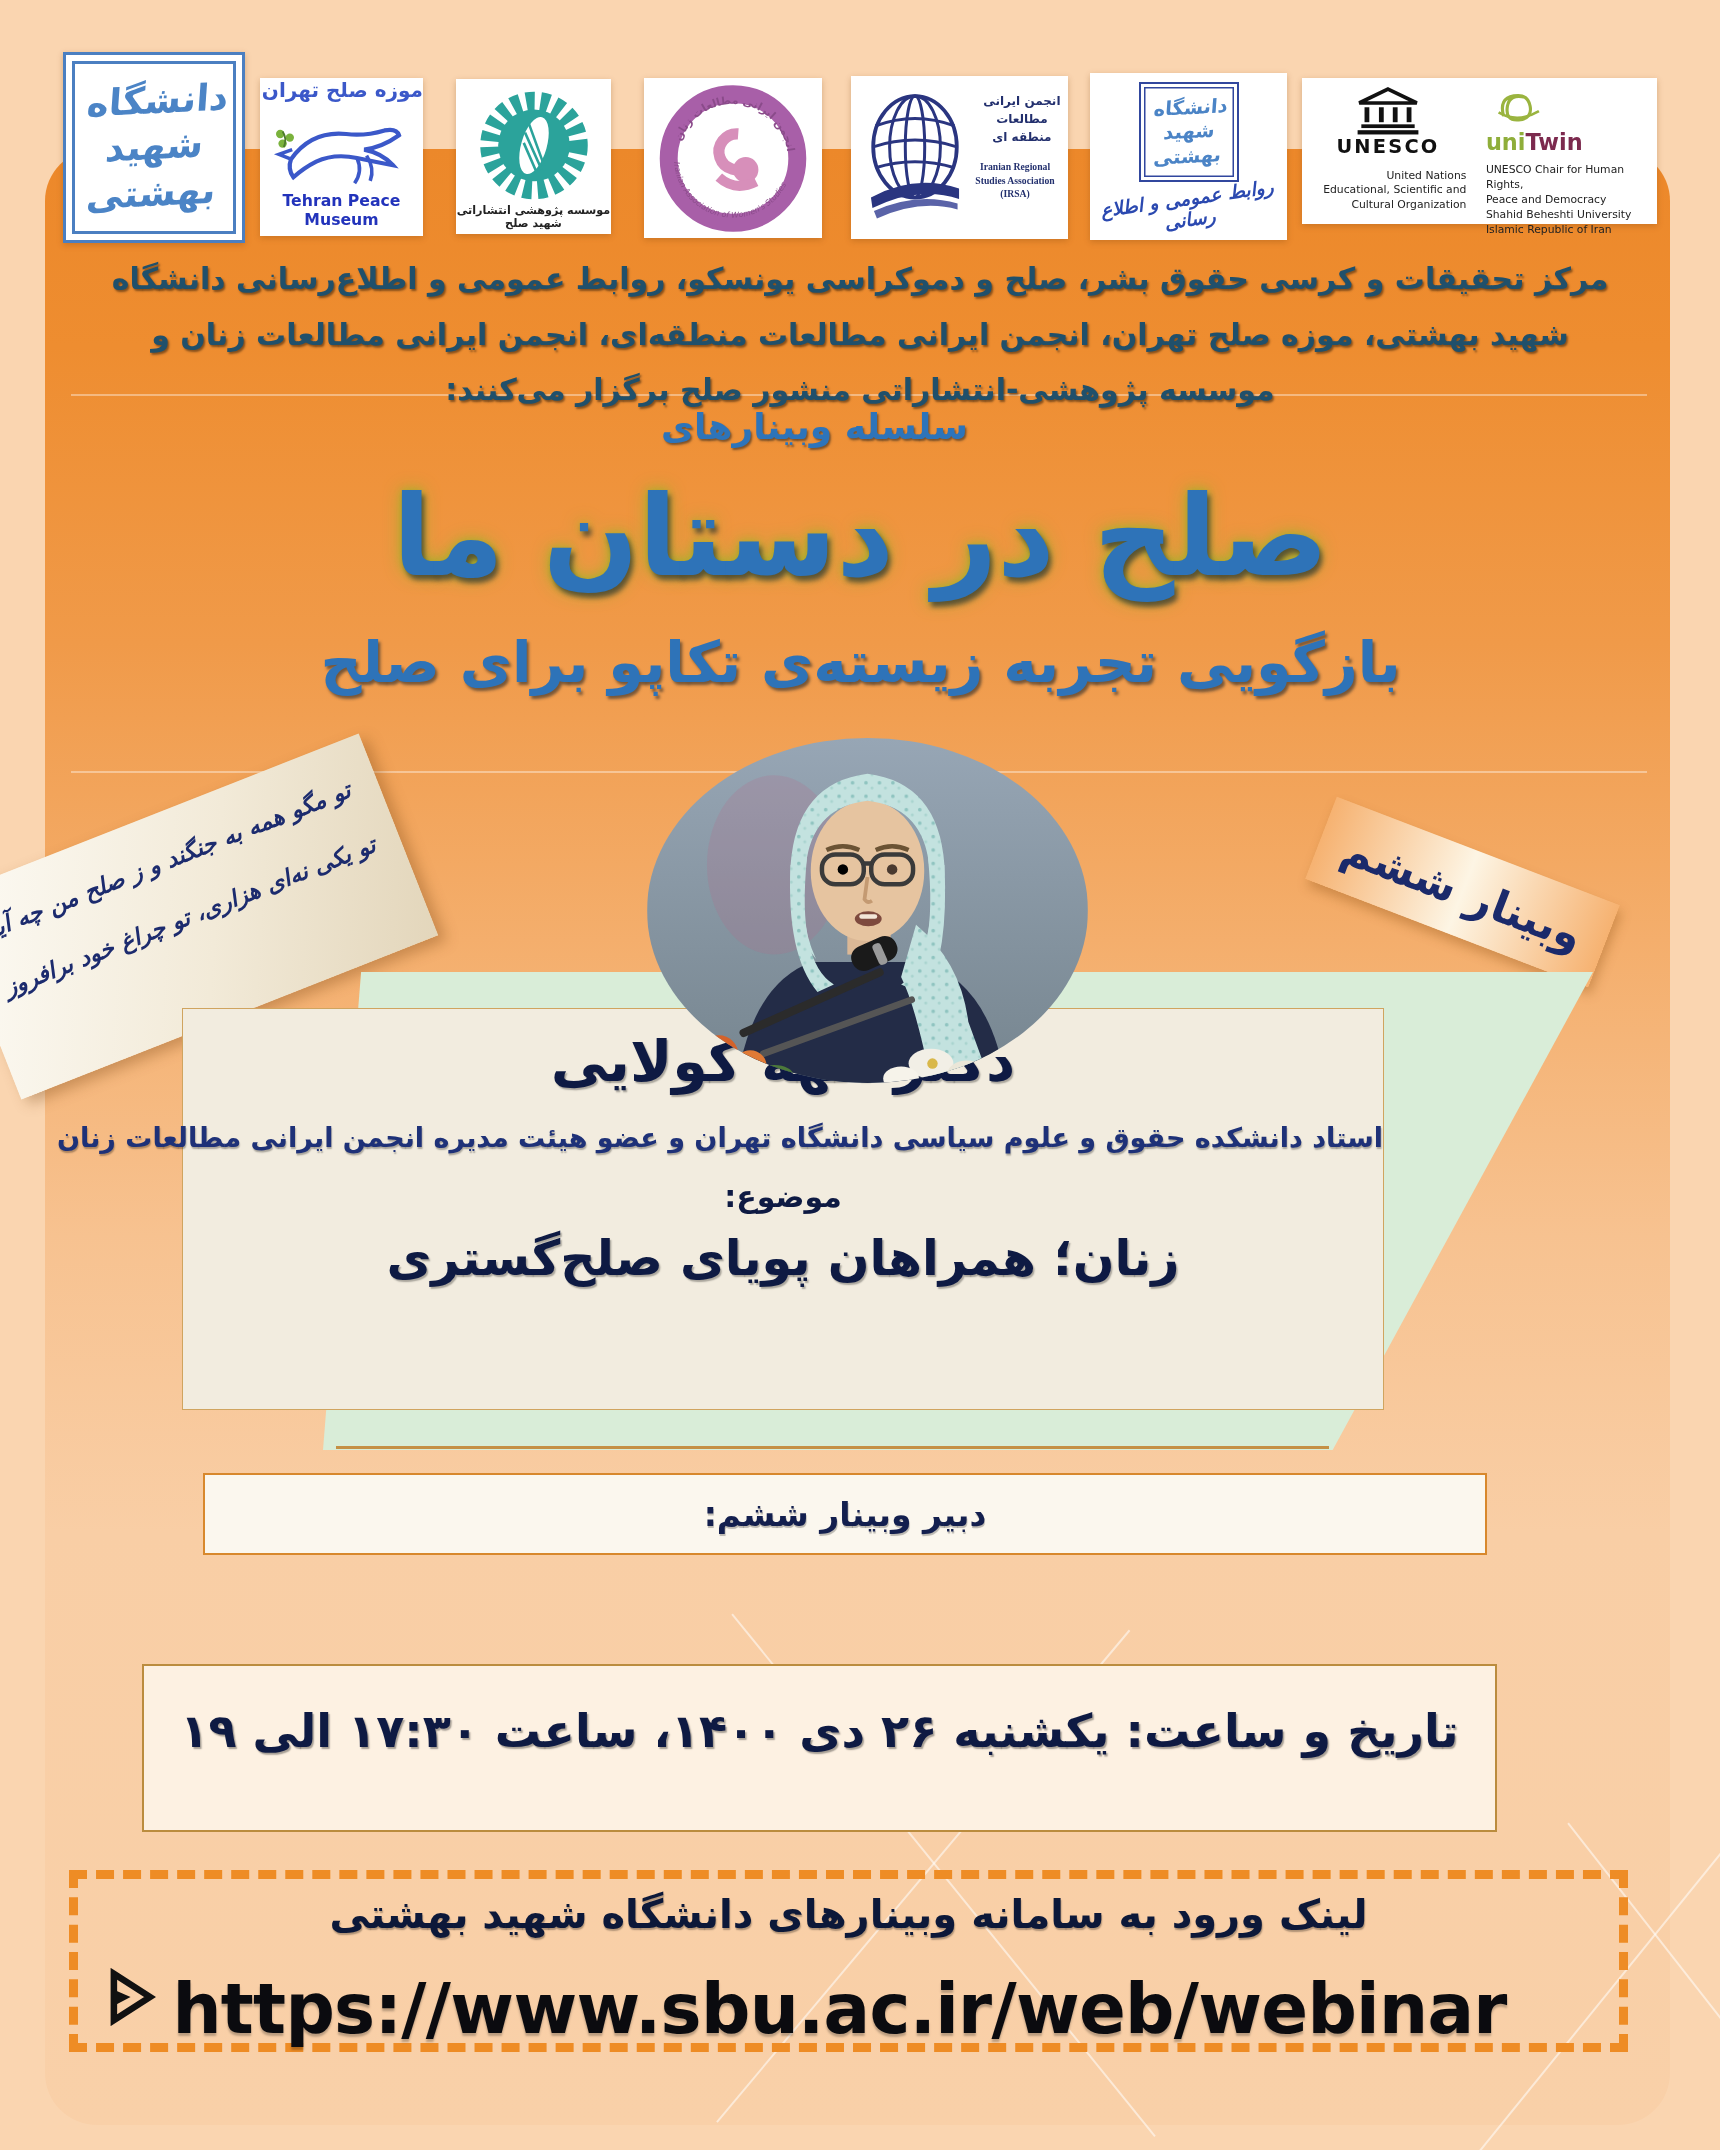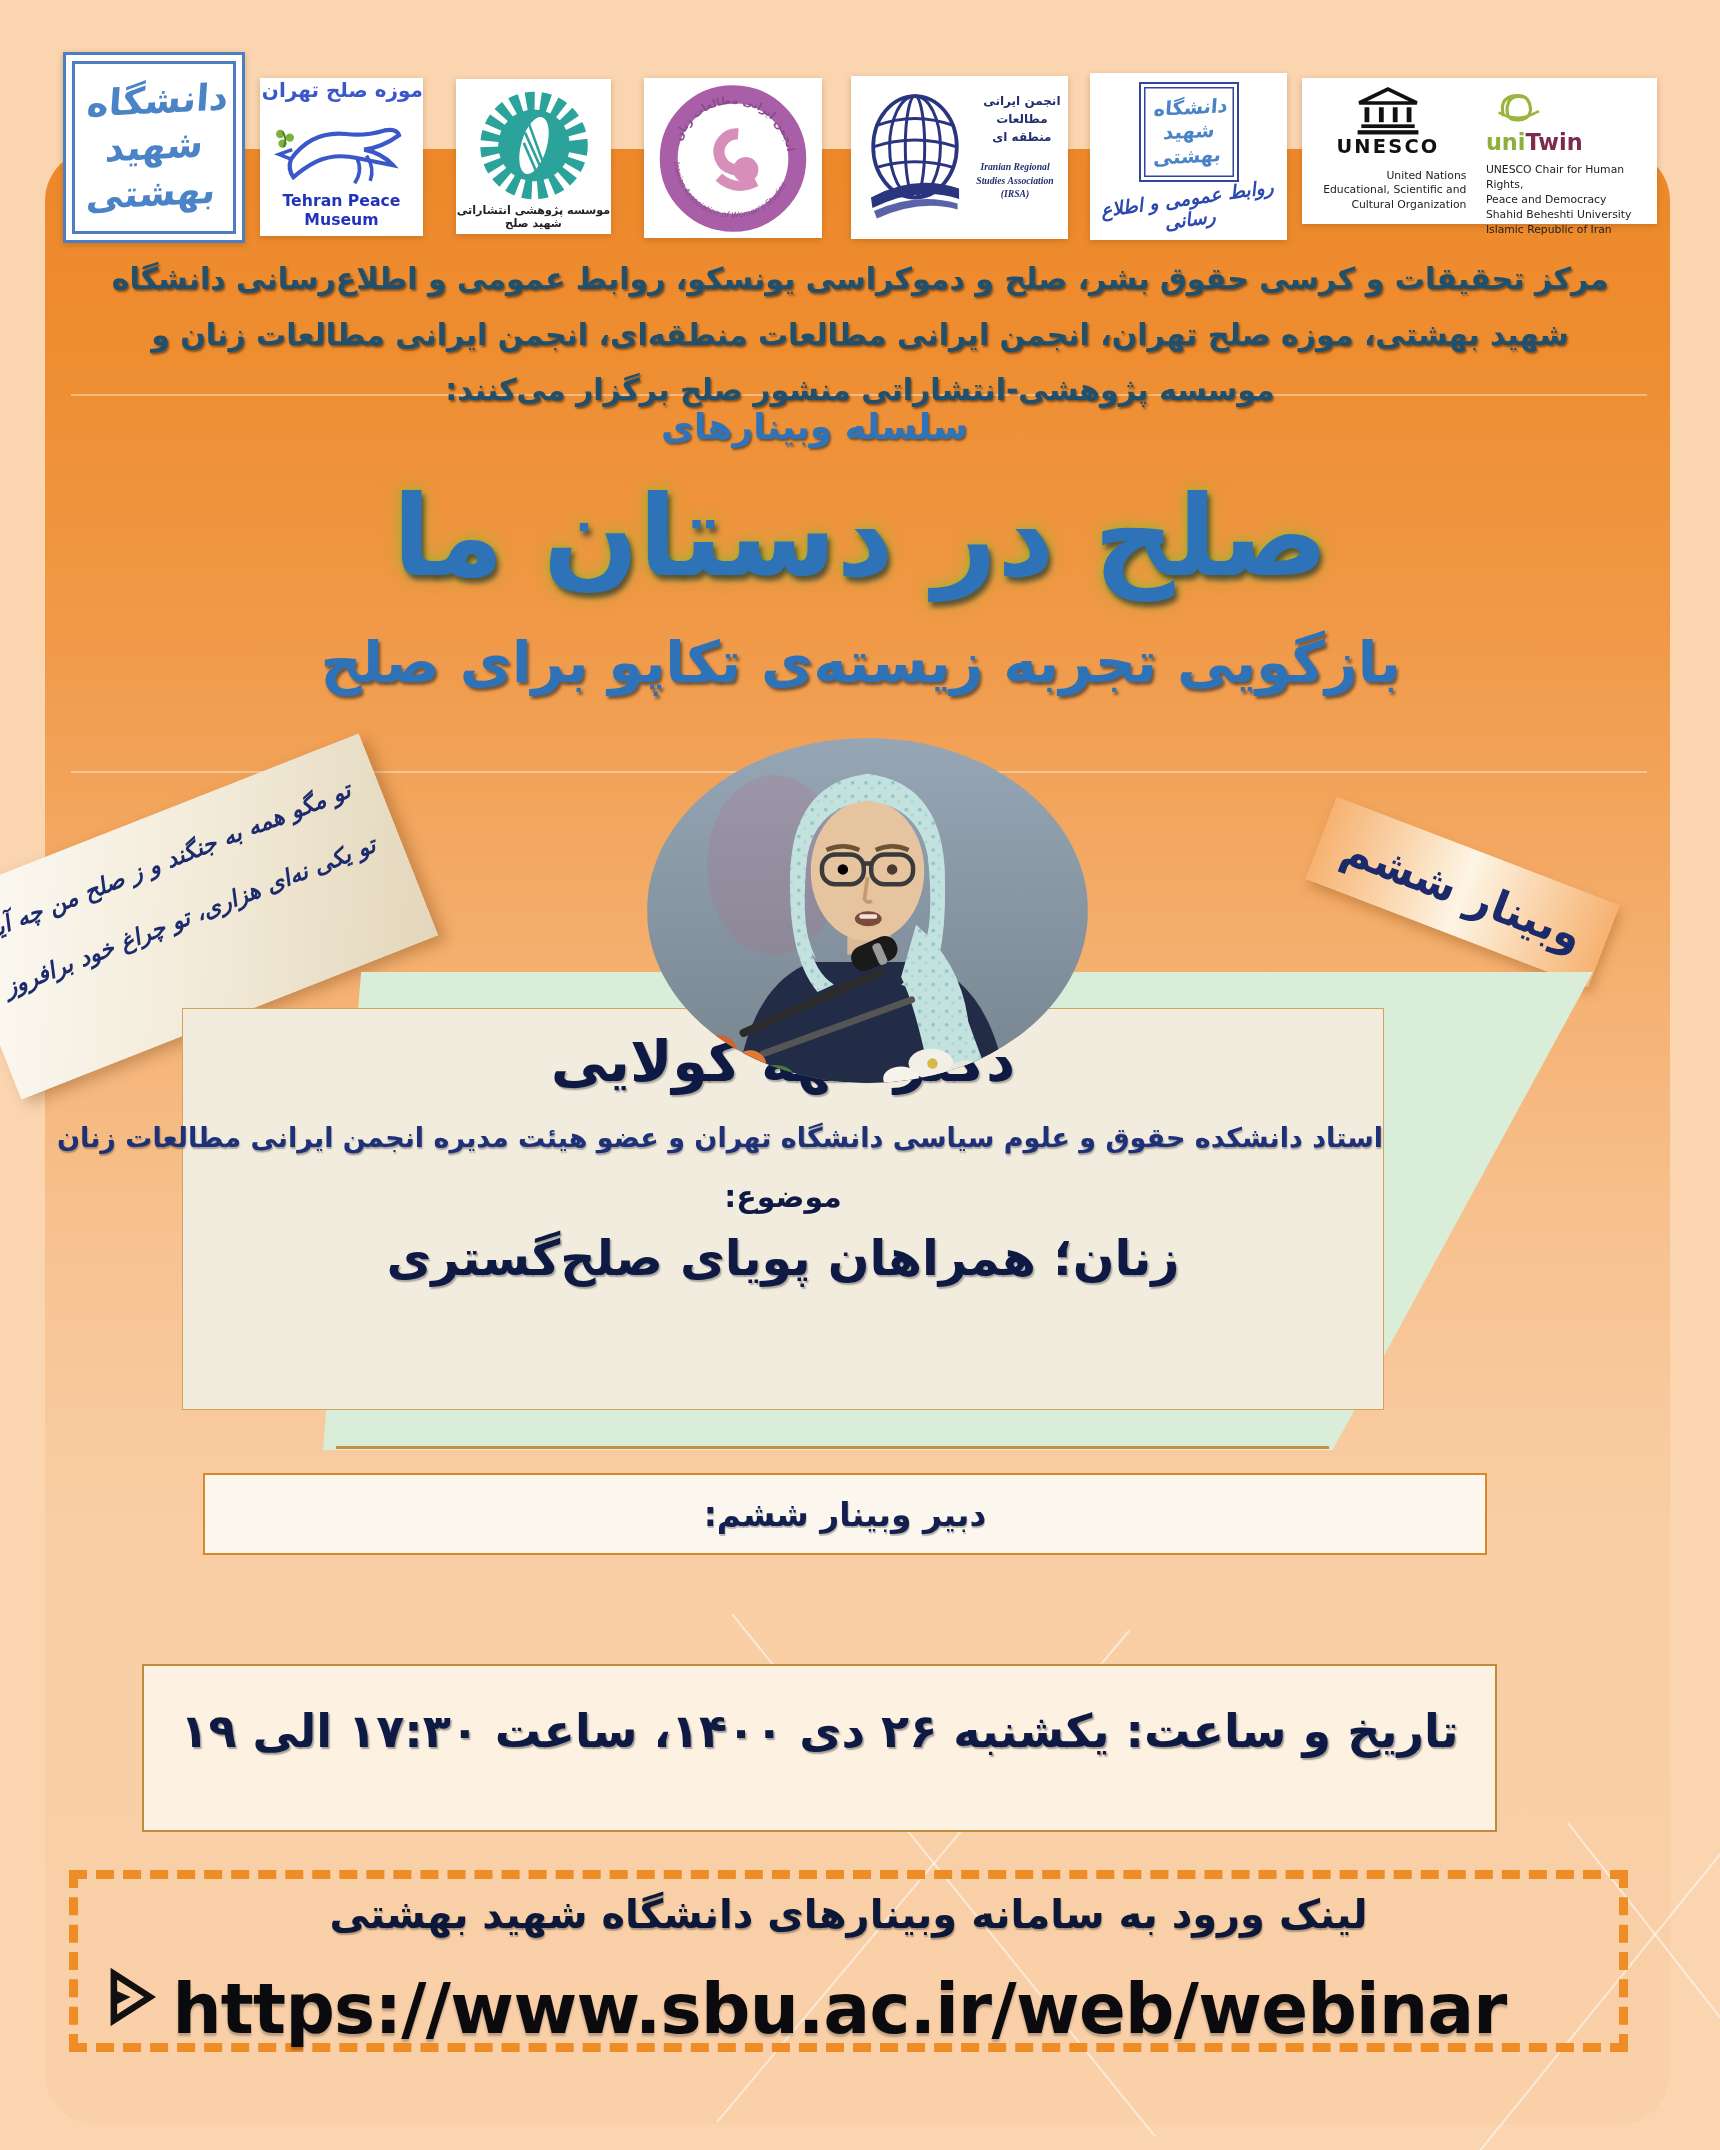--- a/index.html
+++ b/index.html
@@ -33,21 +33,21 @@
   #tile-unesco{left:1302px;top:78px;width:355px;height:146px;display:flex;align-items:flex-start;}
 
   .tpm-fa{color:#3b58c9;font-weight:700;font-size:20px;padding-top:0;}
   .tpm-en{color:#2233bb;font-weight:700;font-size:15.7px;text-align:center;position:absolute;
           bottom:7.5px;width:100%;}
   .pub-cap{position:absolute;bottom:4.5px;width:100%;text-align:center;font-size:11.2px;
            font-weight:700;color:#222;}
   .irsa-fa{position:absolute;right:7.5px;top:16.4px;text-align:center;color:#23306e;
            font-weight:700;font-size:12px;line-height:1.5;}
   .irsa-en{position:absolute;right:4.5px;top:84px;text-align:center;color:#23306e;
-           font-family:"Liberation Serif",serif;font-style:italic;font-weight:700;
+           font-family:"Liberation Serif",serif;font-weight:700;
            font-size:9.7px;line-height:1.4;width:97px;}
   .sbupr-seal{margin:9px auto 0;width:96px;height:96px;border:2.2px solid #31479e;
               box-shadow:inset 0 0 0 3px #fff,inset 0 0 0 4.5px #31479e;
               display:flex;align-items:center;justify-content:center;}
   .sbupr-seal .sbu-callig{font-size:19.4px;}
   .sbupr-sig{margin-top:6px;text-align:center;color:#2b49b0;font-weight:700;font-style:italic;
              font-size:18.7px;transform:rotate(-8deg);}
   .un-left{width:48%;padding:9px 6px 6px 7.5px;box-sizing:border-box;text-align:center;}
   .un-div{border-left:3.7px dotted #333;margin:10.5px 0;}
   .un-right{flex:1;padding:7.5px 6px 6px 10.5px;box-sizing:border-box;}

